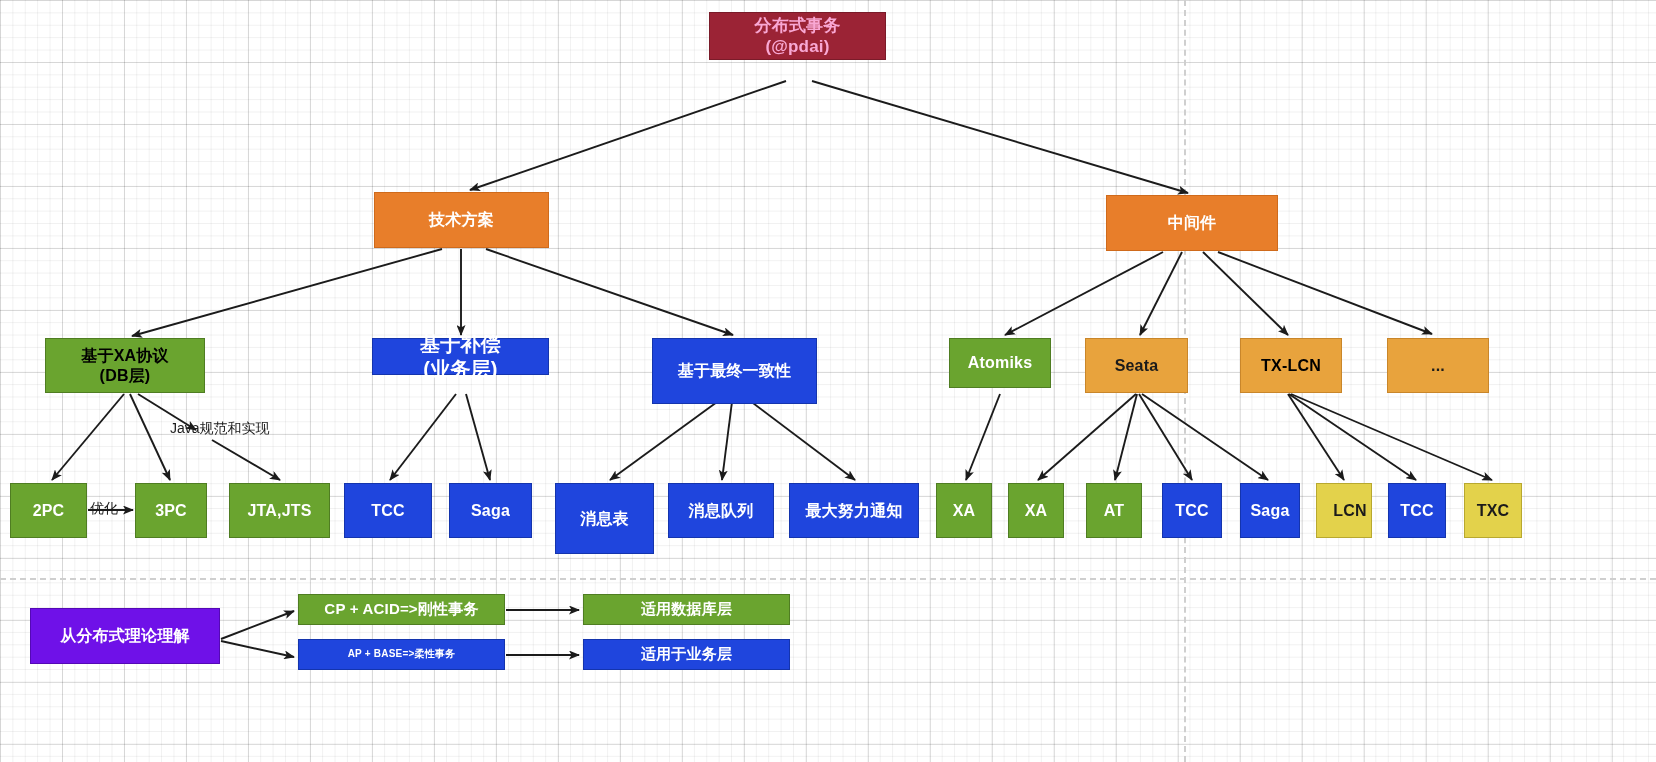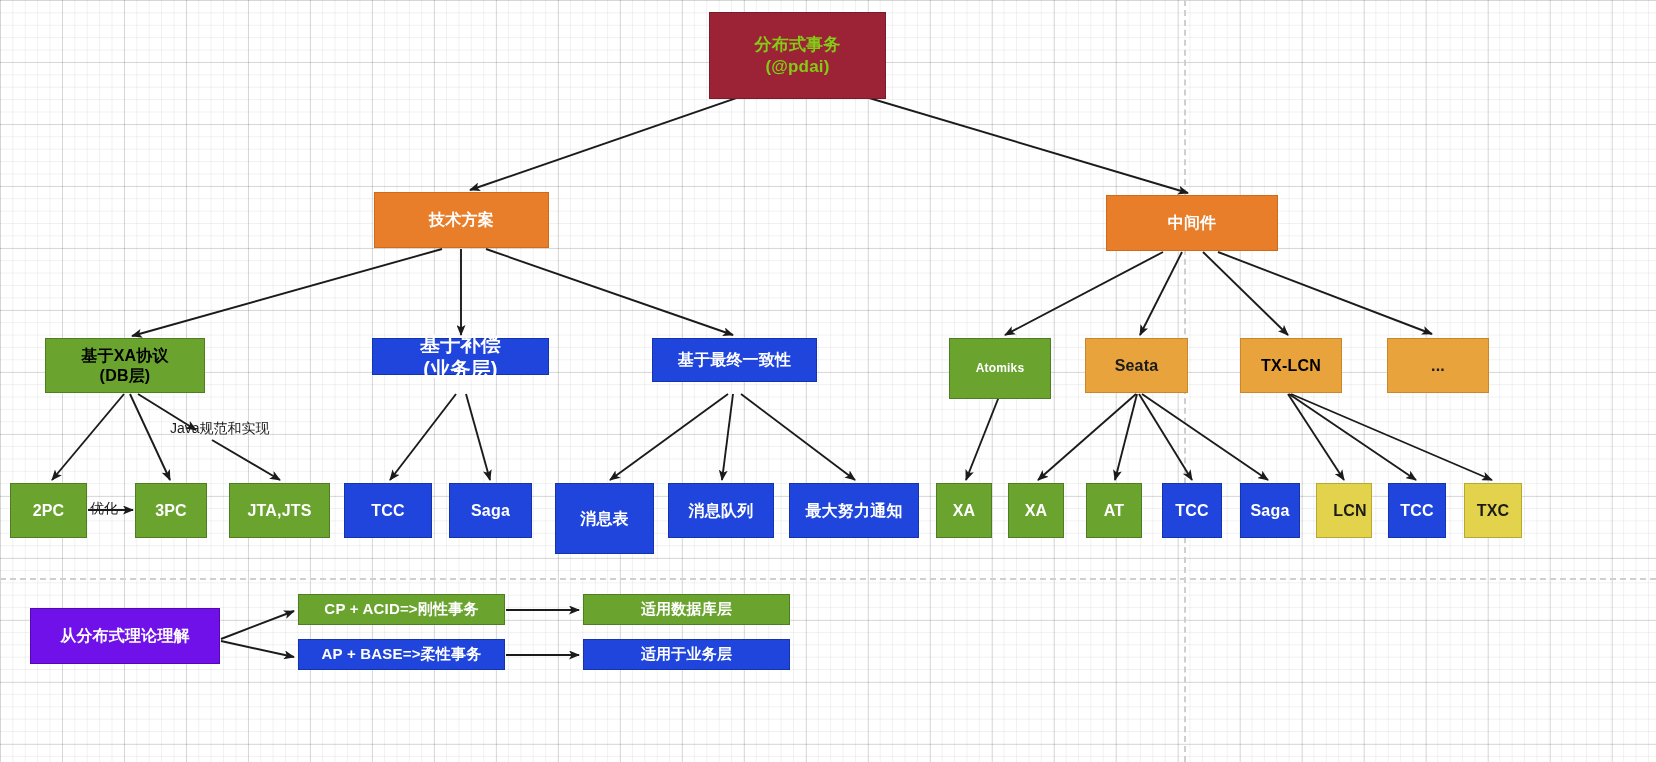--- a/index.html
+++ b/index.html
@@ -116,30 +116,30 @@
         <path d="M 1289 394 L 1416 480" fill="none" stroke="#1b1b1b" stroke-width="1.9" marker-end="url(#arrowhead)"></path>
         <path d="M 1291 394 L 1492 480" fill="none" stroke="#1b1b1b" stroke-width="1.9" marker-end="url(#arrowhead)"></path>
         <path d="M 221 639 L 294 611" fill="none" stroke="#1b1b1b" stroke-width="1.9" marker-end="url(#arrowhead)"></path>
         <path d="M 221 641 L 294 657" fill="none" stroke="#1b1b1b" stroke-width="1.9" marker-end="url(#arrowhead)"></path>
         <path d="M 506 610 L 579 610" fill="none" stroke="#1b1b1b" stroke-width="1.9" marker-end="url(#arrowhead)"></path>
         <path d="M 506 655 L 579 655" fill="none" stroke="#1b1b1b" stroke-width="1.9" marker-end="url(#arrowhead)"></path>
       </g>
   </svg>
 
   <div id="node-layer">
-      <div class="node" style="left: 709px; top: 12px; width: 177px; height: 87px; background: rgb(155, 35, 53); border-color: rgb(122, 27, 41); color: #84cc16; font-size: 17px;"><span>分布式事务
+      <div class="node" style="left: 709px; top: 12px; width: 177px; height: 48px; background: rgb(155, 35, 53); border-color: rgb(122, 27, 41); color: #f9a8d4; font-size: 17px;"><span>分布式事务
 (@pdai)</span></div>
       <div class="node" style="left: 374px; top: 192px; width: 175px; height: 56px; background: rgb(232, 126, 42); border-color: rgb(207, 106, 27); color: rgb(255, 255, 255); font-size: 16px;"><span>技术方案</span></div>
       <div class="node" style="left: 1106px; top: 195px; width: 172px; height: 56px; background: rgb(232, 126, 42); border-color: rgb(207, 106, 27); color: rgb(255, 255, 255); font-size: 16px;"><span>中间件</span></div>
       <div class="node" style="left: 45px; top: 338px; width: 160px; height: 55px; background: rgb(106, 164, 47); border-color: rgb(79, 125, 34); color: #000000; font-size: 16px;"><span>基于XA协议
 (DB层)</span></div>
       <div class="node" style="left: 372px; top: 338px; width: 177px; height: 37px; background: rgb(31, 69, 221); border-color: rgb(20, 52, 173); color: rgb(255, 255, 255); font-size: 20px;"><span>基于补偿
 (业务层)</span></div>
-      <div class="node" style="left: 652px; top: 338px; width: 165px; height: 44px; background: rgb(31, 69, 221); border-color: rgb(20, 52, 173); color: rgb(255, 255, 255); font-size: 16px;"><span>基于最终一致性</span></div>
-      <div class="node" style="left: 949px; top: 338px; width: 102px; height: 61px; background: rgb(106, 164, 47); border-color: rgb(79, 125, 34); color: rgb(255, 255, 255); font-size: 12px;"><span>Atomiks</span></div>
+      <div class="node" style="left: 652px; top: 338px; width: 165px; height: 66px; background: rgb(31, 69, 221); border-color: rgb(20, 52, 173); color: rgb(255, 255, 255); font-size: 16px;"><span>基于最终一致性</span></div>
+      <div class="node" style="left: 949px; top: 338px; width: 102px; height: 50px; background: rgb(106, 164, 47); border-color: rgb(79, 125, 34); color: rgb(255, 255, 255); font-size: 16px;"><span>Atomiks</span></div>
       <div class="node" style="left: 1085px; top: 338px; width: 103px; height: 55px; background: rgb(232, 163, 61); border-color: rgb(201, 134, 42); color: rgb(27, 27, 27); font-size: 16px;"><span>Seata</span></div>
       <div class="node" style="left: 1240px; top: 338px; width: 102px; height: 55px; background: rgb(232, 163, 61); border-color: rgb(201, 134, 42); color: #000000; font-size: 16px;"><span>TX-LCN</span></div>
       <div class="node" style="left: 1387px; top: 338px; width: 102px; height: 55px; background: rgb(232, 163, 61); border-color: rgb(201, 134, 42); color: rgb(27, 27, 27); font-size: 16px;"><span>...</span></div>
       <div class="node" style="left: 10px; top: 483px; width: 77px; height: 55px; background: rgb(106, 164, 47); border-color: rgb(79, 125, 34); color: rgb(255, 255, 255); font-size: 16px;"><span>2PC</span></div>
       <div class="node" style="left: 135px; top: 483px; width: 72px; height: 55px; background: rgb(106, 164, 47); border-color: rgb(79, 125, 34); color: rgb(255, 255, 255); font-size: 16px;"><span>3PC</span></div>
       <div class="node" style="left: 229px; top: 483px; width: 101px; height: 55px; background: rgb(106, 164, 47); border-color: rgb(79, 125, 34); color: rgb(255, 255, 255); font-size: 16px; text-align: center;"><span>JTA,JTS</span></div>
       <div class="node" style="left: 344px; top: 483px; width: 88px; height: 55px; background: rgb(31, 69, 221); border-color: rgb(20, 52, 173); color: rgb(255, 255, 255); font-size: 16px;"><span>TCC</span></div>
       <div class="node" style="left: 449px; top: 483px; width: 83px; height: 55px; background: rgb(31, 69, 221); border-color: rgb(20, 52, 173); color: rgb(255, 255, 255); font-size: 16px;"><span>Saga</span></div>
       <div class="node" style="left: 555px; top: 483px; width: 99px; height: 71px; background: rgb(31, 69, 221); border-color: rgb(20, 52, 173); color: rgb(255, 255, 255); font-size: 16px;"><span>消息表</span></div>
       <div class="node" style="left: 668px; top: 483px; width: 106px; height: 55px; background: rgb(31, 69, 221); border-color: rgb(20, 52, 173); color: rgb(255, 255, 255); font-size: 16px;"><span>消息队列</span></div>
@@ -147,21 +147,21 @@
       <div class="node" style="left: 936px; top: 483px; width: 56px; height: 55px; background: rgb(106, 164, 47); border-color: rgb(79, 125, 34); color: rgb(255, 255, 255); font-size: 16px;"><span>XA</span></div>
       <div class="node" style="left: 1008px; top: 483px; width: 56px; height: 55px; background: rgb(106, 164, 47); border-color: rgb(79, 125, 34); color: rgb(255, 255, 255); font-size: 16px;"><span>XA</span></div>
       <div class="node" style="left: 1086px; top: 483px; width: 56px; height: 55px; background: rgb(106, 164, 47); border-color: rgb(79, 125, 34); color: rgb(255, 255, 255); font-size: 16px;"><span>AT</span></div>
       <div class="node" style="left: 1162px; top: 483px; width: 60px; height: 55px; background: rgb(31, 69, 221); border-color: rgb(20, 52, 173); color: rgb(255, 255, 255); font-size: 16px;"><span>TCC</span></div>
       <div class="node" style="left: 1240px; top: 483px; width: 60px; height: 55px; background: rgb(31, 69, 221); border-color: rgb(20, 52, 173); color: rgb(255, 255, 255); font-size: 16px;"><span>Saga</span></div>
       <div class="node" style="left: 1316px; top: 483px; width: 56px; height: 55px; background: rgb(227, 210, 75); border-color: rgb(184, 168, 47); color: rgb(27, 27, 27); font-size: 16px; padding-left: 12px;"><span>LCN</span></div>
       <div class="node" style="left: 1388px; top: 483px; width: 58px; height: 55px; background: rgb(31, 69, 221); border-color: rgb(20, 52, 173); color: rgb(255, 255, 255); font-size: 16px;"><span>TCC</span></div>
       <div class="node" style="left: 1464px; top: 483px; width: 58px; height: 55px; background: rgb(227, 210, 75); border-color: rgb(184, 168, 47); color: rgb(27, 27, 27); font-size: 16px;"><span>TXC</span></div>
       <div class="node" style="left: 30px; top: 608px; width: 190px; height: 56px; background: rgb(111, 17, 232); border-color: rgb(84, 9, 181); color: rgb(255, 255, 255); font-size: 16px;"><span>从分布式理论理解</span></div>
       <div class="node" style="left: 298px; top: 594px; width: 207px; height: 31px; background: rgb(106, 164, 47); border-color: rgb(79, 125, 34); color: rgb(255, 255, 255); font-size: 15px;"><span>CP + ACID=&gt;刚性事务</span></div>
-      <div class="node" style="left: 298px; top: 639px; width: 207px; height: 31px; background: rgb(31, 69, 221); border-color: rgb(20, 52, 173); color: rgb(255, 255, 255); font-size: 15px;"><span>AP + BASE=&gt;柔性事务</span></div>
+      <div class="node" style="left: 298px; top: 639px; width: 207px; height: 31px; background: rgb(31, 69, 221); border-color: rgb(20, 52, 173); color: rgb(255, 255, 255); font-size: 10px;"><span>AP + BASE=&gt;柔性事务</span></div>
       <div class="node" style="left: 583px; top: 594px; width: 207px; height: 31px; background: rgb(106, 164, 47); border-color: rgb(79, 125, 34); color: rgb(255, 255, 255); font-size: 15px;"><span>适用数据库层</span></div>
       <div class="node" style="left: 583px; top: 639px; width: 207px; height: 31px; background: rgb(31, 69, 221); border-color: rgb(20, 52, 173); color: rgb(255, 255, 255); font-size: 15px;"><span>适用于业务层</span></div>
     </div>
 
   <div id="edge-label-layer">
       <div class="edge-label" style="left: 170px; top: 420px;">Java规范和实现</div>
       <div class="edge-label" style="left: 90px; top: 500px;">优化</div>
     </div>
 
 </div>

